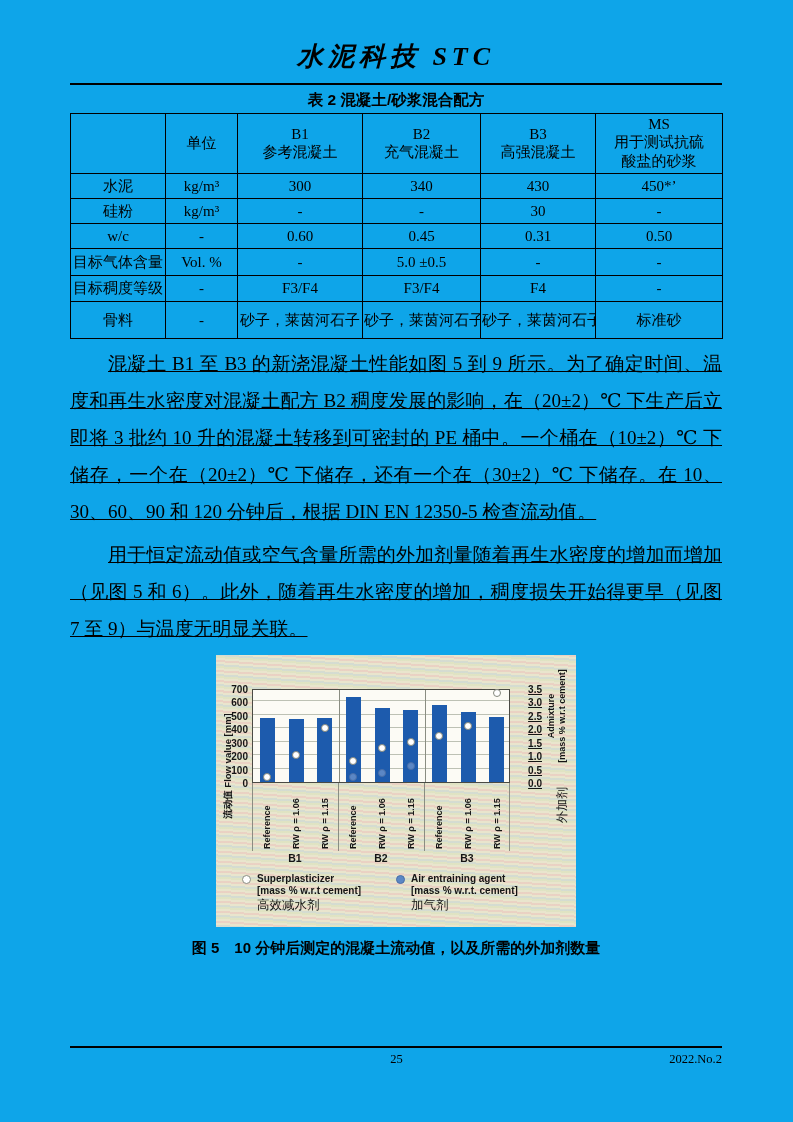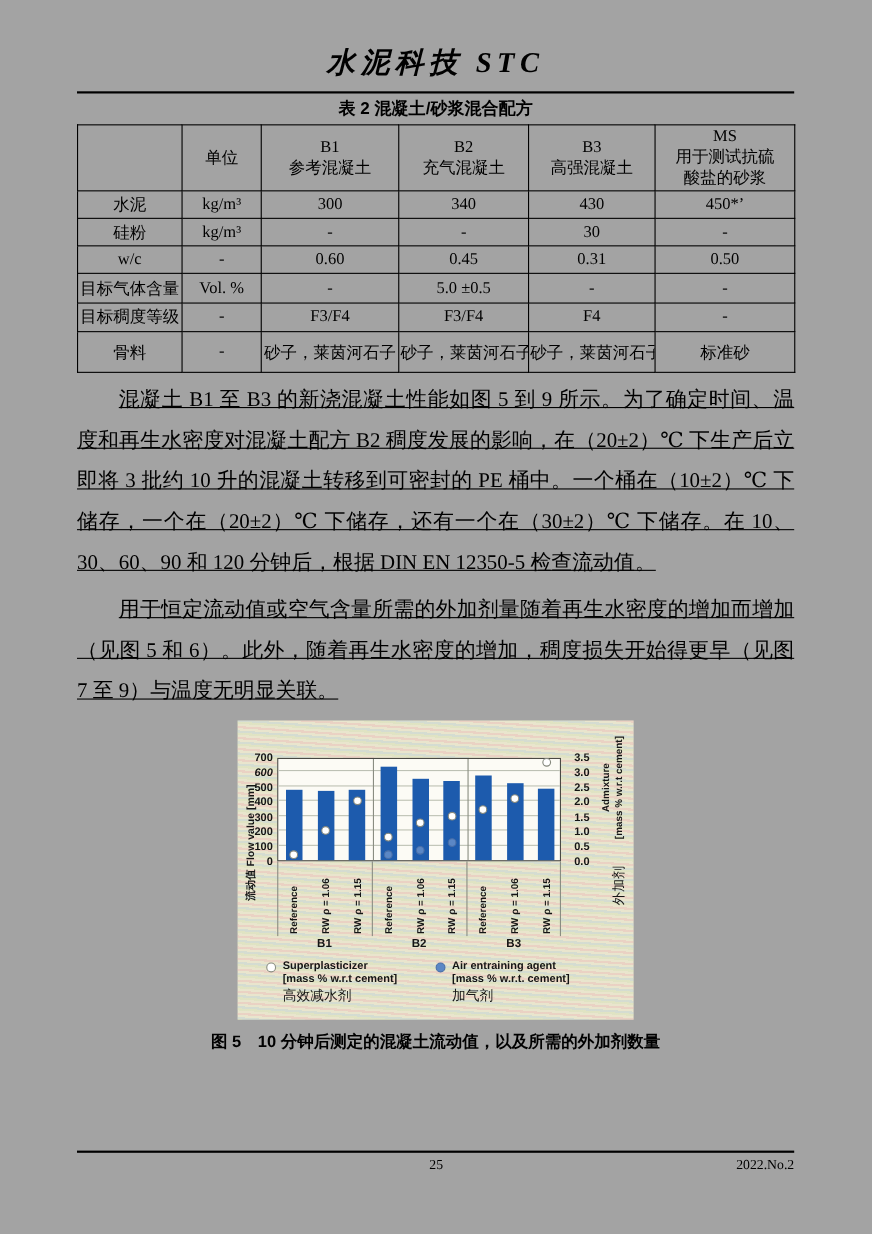--- a/index.html
+++ b/index.html
@@ -1,18 +1,18 @@
 <!DOCTYPE html>
 <html><head>
 <meta charset="utf-8">
 <style>
   * { margin:0; padding:0; box-sizing:border-box; }
   html,body { background:#ffffff; }
   .page {
-    position:relative; width:793px; height:1122px; background:#a3a3a3;
+    position:relative; width:793px; height:1122px; background:#0ea5e9;
     padding:40px 71px 0 70px; overflow:hidden;
     font-family:"Liberation Serif","DejaVu Serif",serif; color:#000;
   }
   .journal-title {
     text-align:center; font-family:"Liberation Serif","DejaVu Serif",serif;
     font-style:italic; font-weight:bold; font-size:26px; line-height:34px; letter-spacing:5px;
   }
   .header-rule { margin-top:9px; border-top:2.5px solid #000; }
   .table-caption {
     text-align:center; font-family:"Liberation Sans","DejaVu Sans",sans-serif;
@@ -53,21 +53,21 @@
   .plot {
     position:absolute; left:36px; top:34px; width:258px; height:94px;
     background:#fcfbf5; border:1px solid #4a4a44;
   }
   .hgrid { position:absolute; left:0; width:100%; height:1px; background:#bdc1b4; }
   .vsep  { position:absolute; top:0; bottom:0; width:1px; background:#8a8d82; }
   .bar   { position:absolute; bottom:0; }
   .dot   { position:absolute; border-radius:50%; }
   .tick  { position:absolute; font-weight:bold; font-size:10px; line-height:11px; color:#151515; }
   .ltick { width:30px; text-align:right; }
-  .rtick { width:26px; text-align:center; }
+  .rtick { width:26px; text-align:right;text-decoration:underline; }
   .xband {
     position:absolute; left:36px; top:128px; width:258px; height:68px;
     border-left:1px solid #8a8d82; border-right:1px solid #8a8d82;
   }
   .xlabel {
     position:absolute; width:64px; height:12px; font-weight:bold; font-size:9px;
     white-space:nowrap; transform:rotate(-90deg); transform-origin:0 0; color:#151515;
   }
   .gband { position:absolute; left:36px; top:197px; width:258px; height:15px; display:flex; }
   .gcell { flex:1; text-align:center; font-weight:bold; font-size:10.5px; color:#151515; }
@@ -262,21 +262,21 @@
         <div class="leg-unit">[mass % w.r.t cement]</div>
         <div class="leg-cn">高效减水剂</div>
       </div>
     </div>
   <div class="tick ltick" style="left: 2px; top: 123px;">0</div>
       <div class="tick ltick" style="left: 2px; top: 109.571px;">100</div>
       <div class="tick ltick" style="left: 2px; top: 96.1429px;">200</div>
       <div class="tick ltick" style="left: 2px; top: 82.7143px;">300</div>
       <div class="tick ltick" style="left: 2px; top: 69.2857px;">400</div>
       <div class="tick ltick" style="left: 2px; top: 55.8571px;">500</div>
-      <div class="tick ltick" style="left: 2px; top: 42.4286px; font-style: italic;">600</div>
+      <div class="tick ltick" style="left: 2px; top: 42.4286px;">600</div>
       <div class="tick ltick" style="left: 2px; top: 29px;">700</div>
       <div class="tick rtick" style="left: 300px; top: 123px;">0.0</div>
       <div class="tick rtick" style="left: 300px; top: 109.571px;">0.5</div>
       <div class="tick rtick" style="left: 300px; top: 96.1429px;">1.0</div>
       <div class="tick rtick" style="left: 300px; top: 82.7143px;">1.5</div>
       <div class="tick rtick" style="left: 300px; top: 69.2857px;">2.0</div>
       <div class="tick rtick" style="left: 300px; top: 55.8571px;">2.5</div>
       <div class="tick rtick" style="left: 300px; top: 42.4286px;">3.0</div>
       <div class="tick rtick" style="left: 300px; top: 29px;">3.5</div>
     </div>

